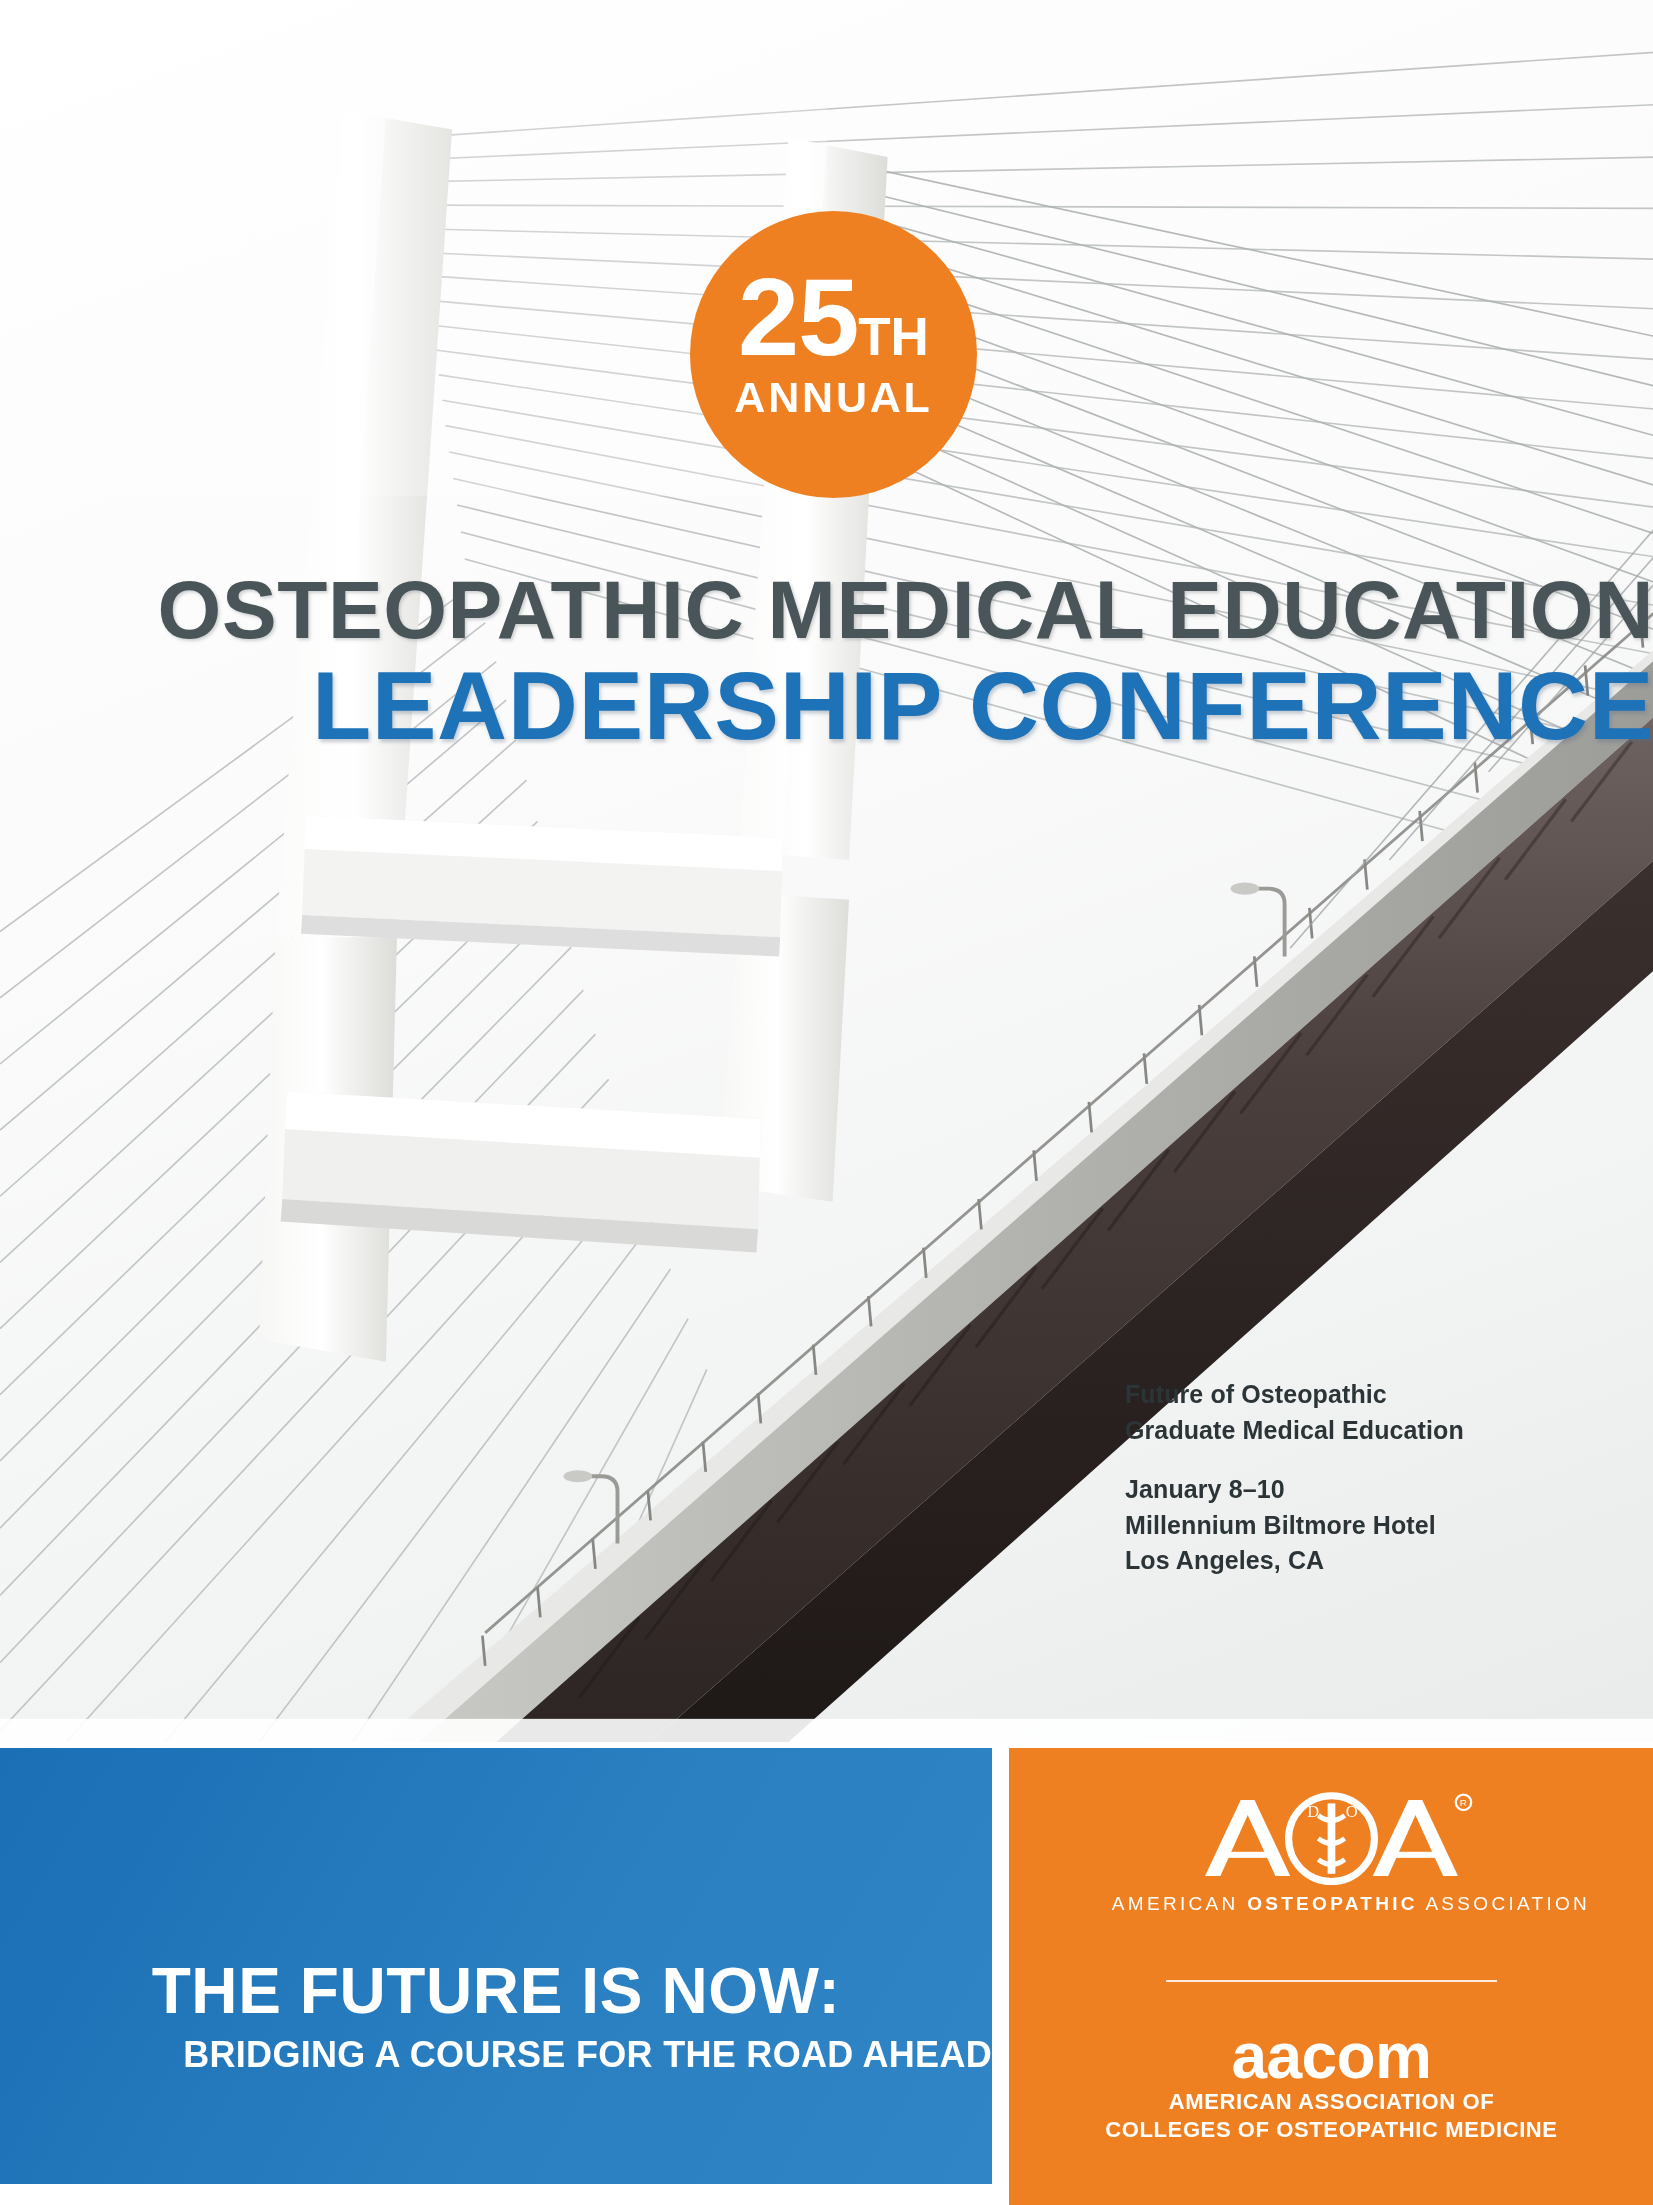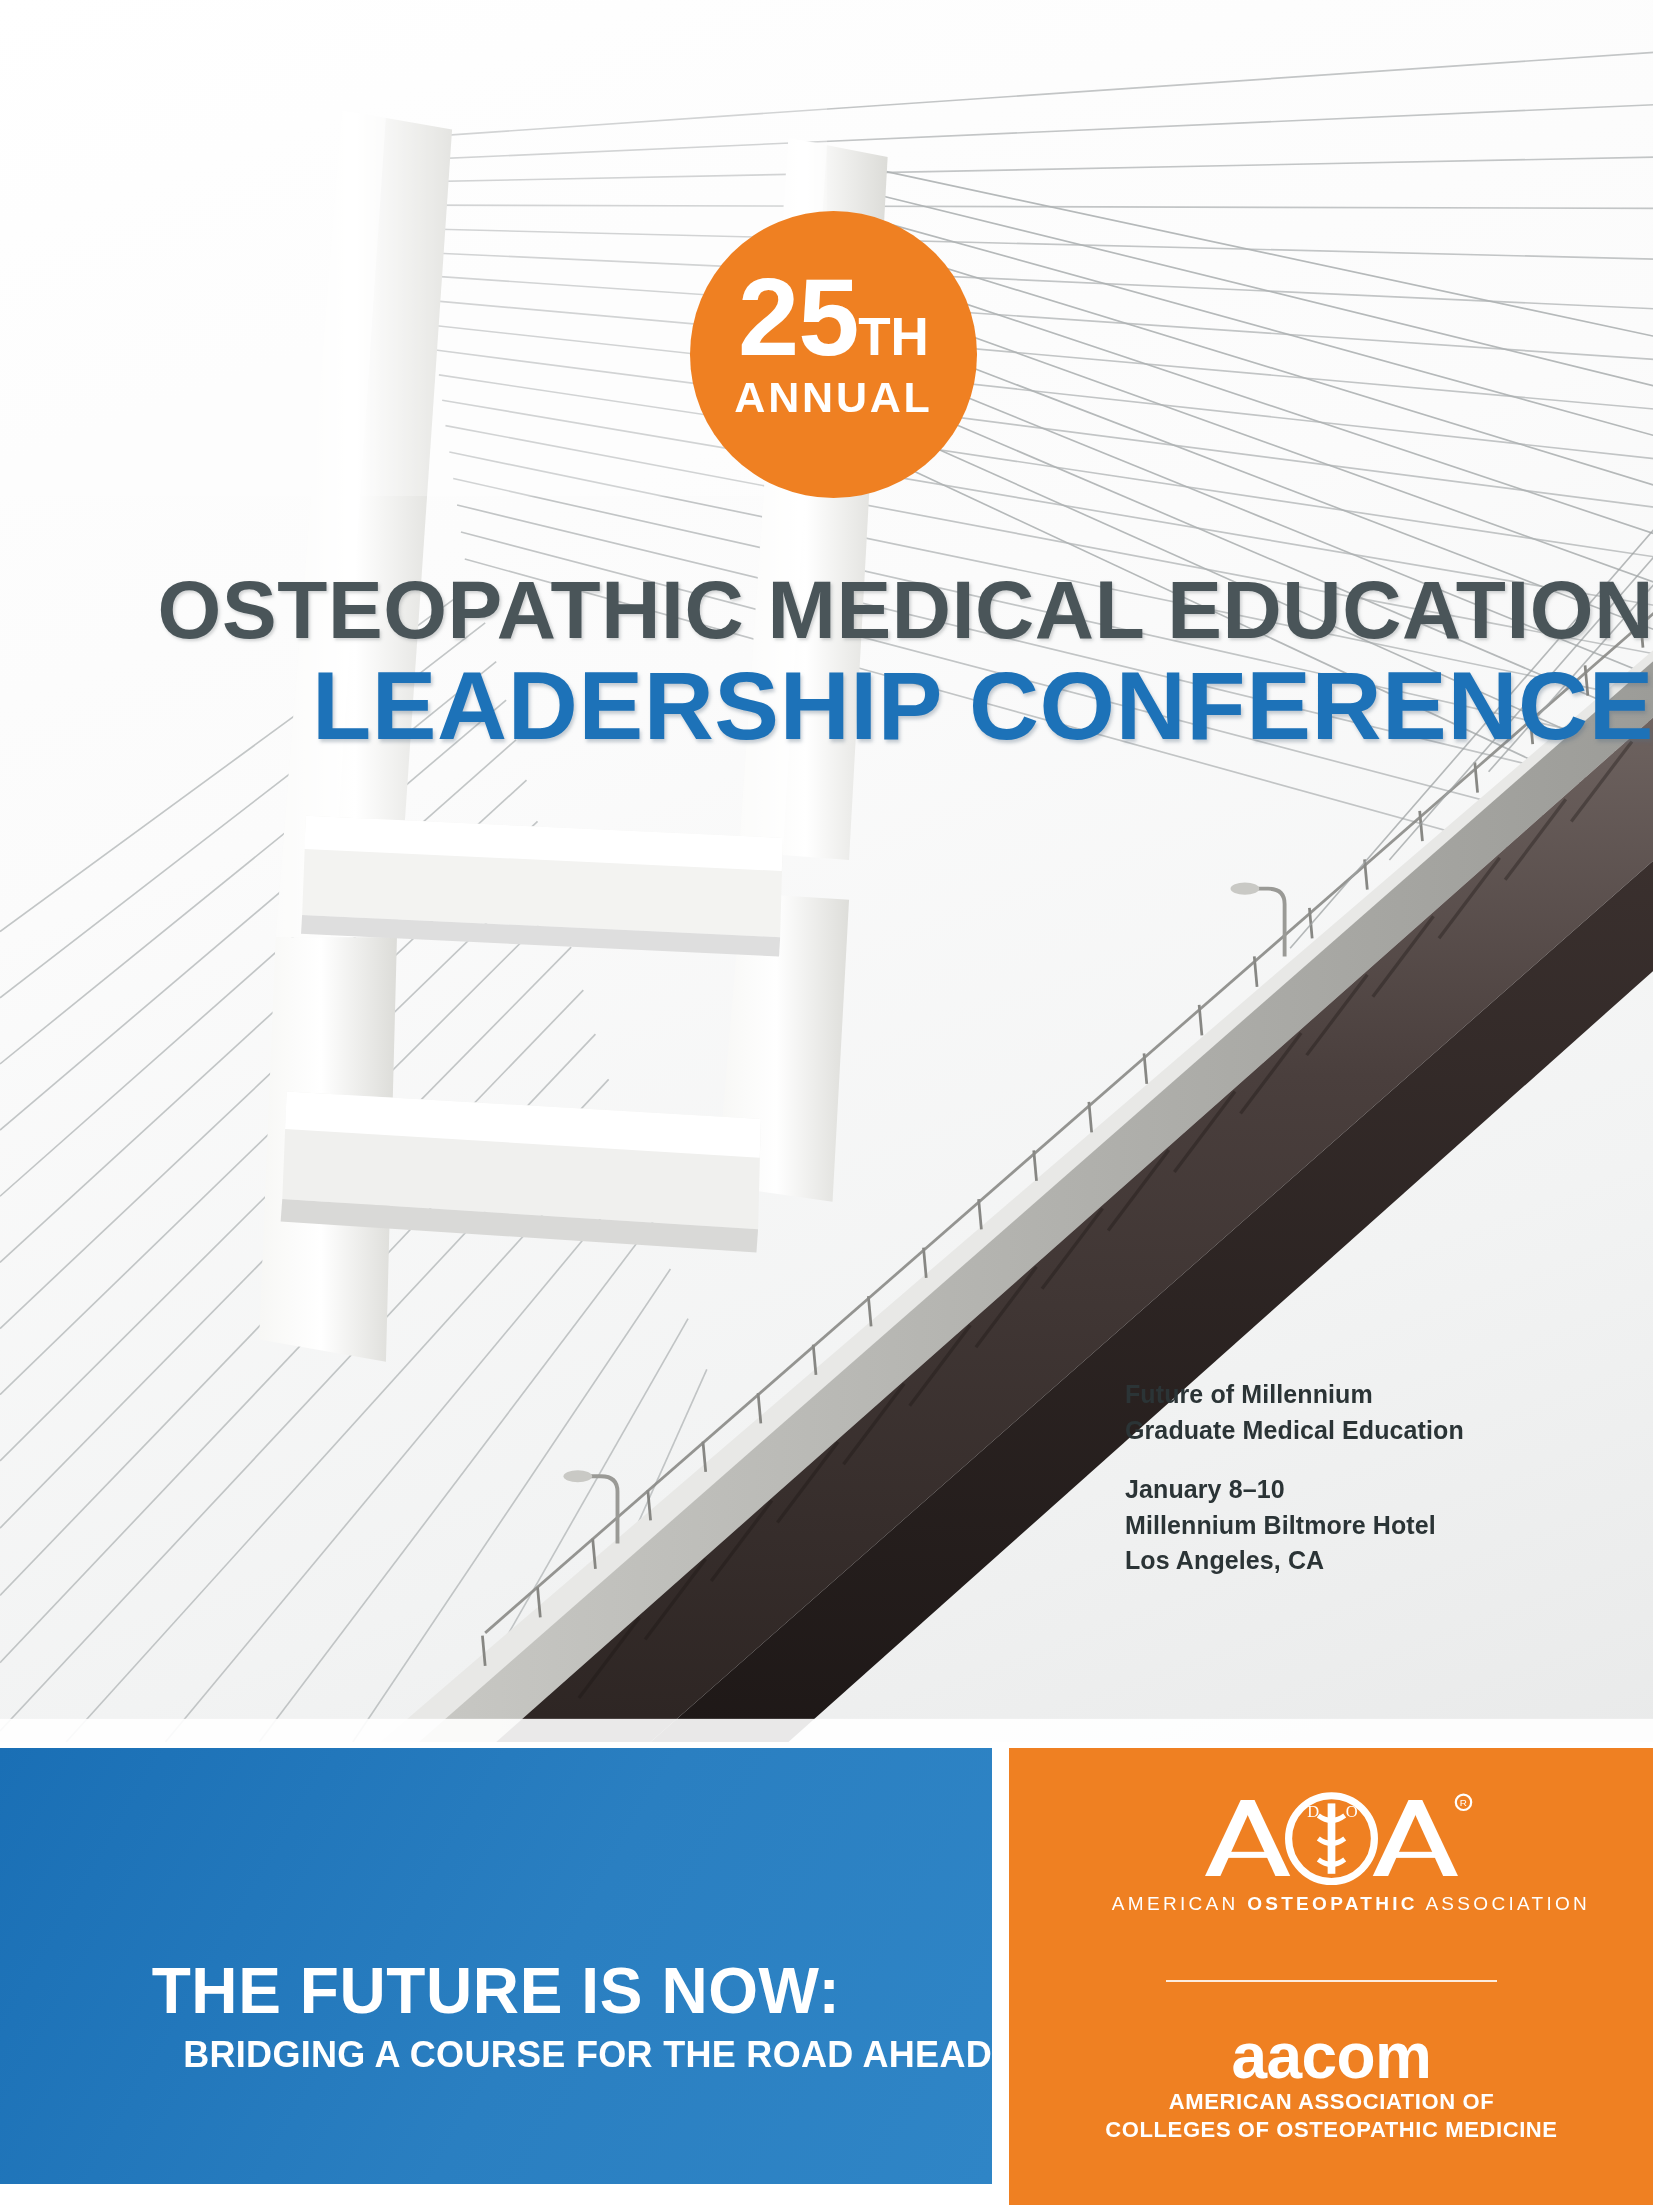--- a/index.html
+++ b/index.html
@@ -415,21 +415,21 @@
     </span>
     <div class="badge-annual">ANNUAL</div>
   </div>
 
   <div class="title-block">
     <div class="title-line1">OSTEOPATHIC MEDICAL EDUCATION</div>
     <div class="title-line2">LEADERSHIP CONFERENCE</div>
   </div>
 
   <div class="details">
-    <div class="theme-line">Future of Millennium</div>
+    <div class="theme-line">Future of Osteopathic</div>
     <div class="theme-line">Graduate Medical Education</div>
     <div class="gap"></div>
     <div class="info-line">January 8–10</div>
     <div class="info-line">Millennium Biltmore Hotel</div>
     <div class="info-line">Los Angeles, CA</div>
   </div>
 </div>
 
 <div class="bottom">
 

